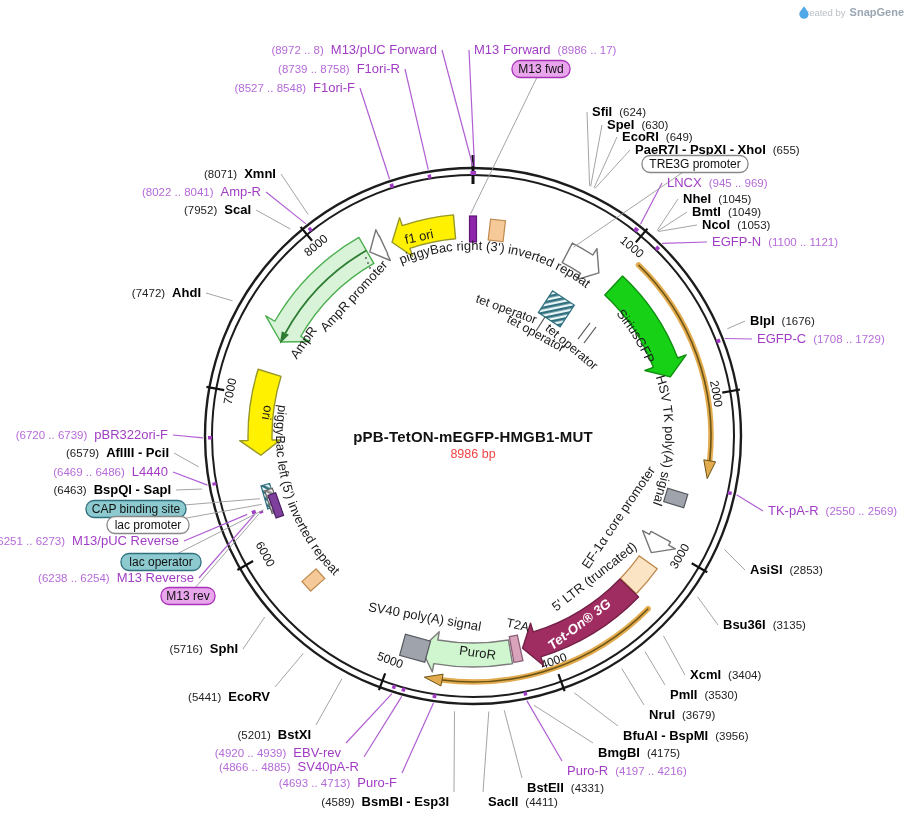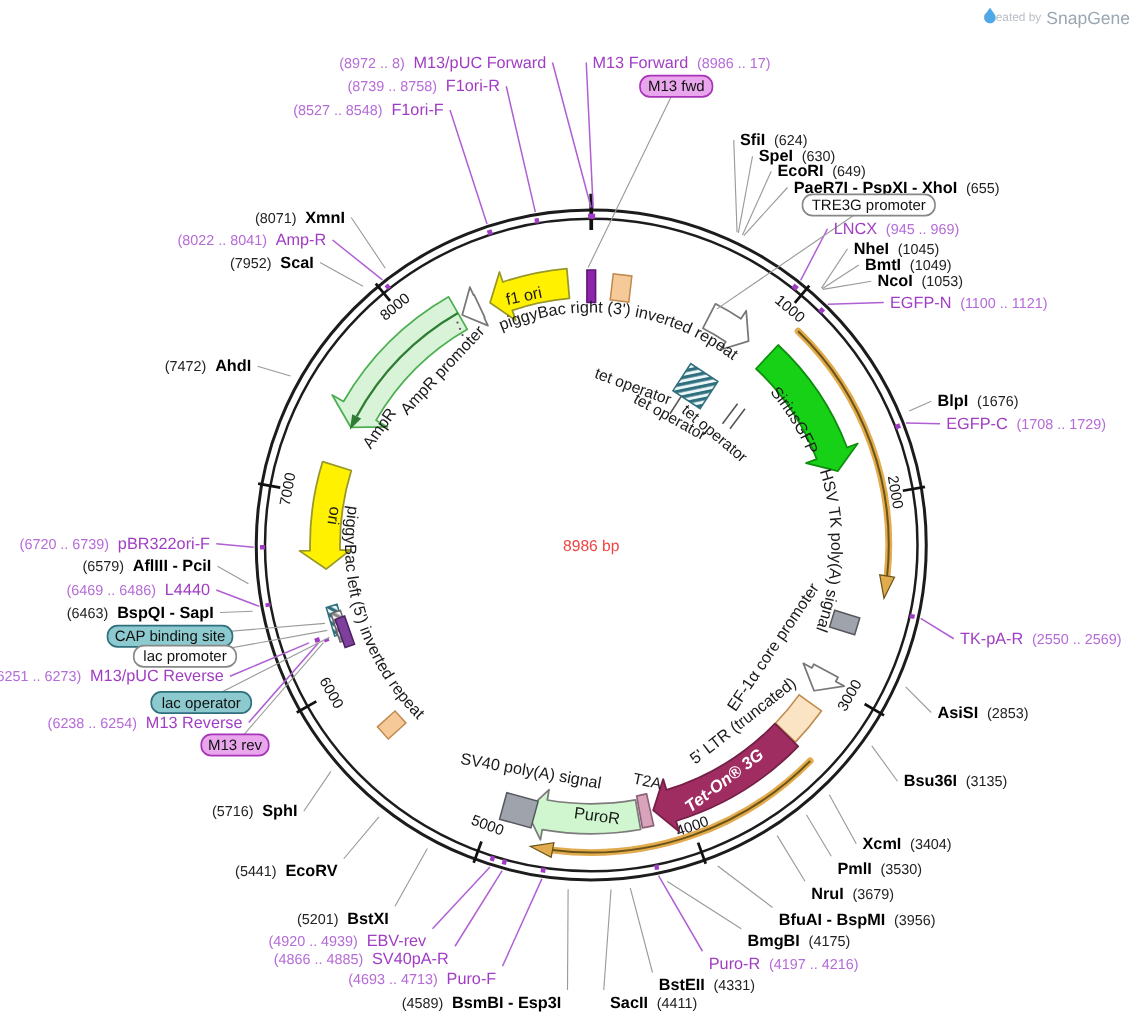--- a/index.html
+++ b/index.html
@@ -6,21 +6,21 @@
   .stage{position:relative;width:910px;height:819px;background:#ffffff;overflow:hidden;
          font-family:"Liberation Sans",sans-serif;}
   svg{position:absolute;left:0;top:0;}
   svg text{font-family:"Liberation Sans",sans-serif;}
   .map-title-wrap{position:absolute;left:473px;top:428px;transform:translate(-50%,0);
                   text-align:center;pointer-events:none;}
   .map-title{font-size:15px;font-weight:bold;color:#111;white-space:nowrap;letter-spacing:.2px;}
   .map-bp{font-size:12.5px;color:#ef4444;margin-top:2px;}
   .credit{position:absolute;right:6px;top:6px;display:flex;align-items:center;gap:4px;}
   .credit .by{font-size:9.5px;color:#b9bec4;}
-  .credit .brand{font-size:14px;font-weight:normal;color:#9aa6b2;text-align:center;}
+  .credit .brand{font-size:11px;font-weight:bold;color:#9aa6b2;text-align:center;}
 </style>
 </head>
 <body>
 
 <div class="stage">
   <svg id="map" width="910" height="819" viewBox="0 0 910 819">
       <defs>
         <pattern id="stripeTeal" patternUnits="userSpaceOnUse" width="5" height="5" patternTransform="rotate(45)">
           <rect x="0" y="0" width="5" height="5" fill="#EAF6F7"></rect>
           <rect x="0" y="0" width="2.6" height="5" fill="#2F6F7E"></rect>
@@ -251,20 +251,21 @@
         <rect x="121" y="553.5" width="80" height="17" rx="8" ry="8" fill="#8CCACF" stroke="#2F6F7E" stroke-width="1.3"></rect>
         <text x="161" y="566" text-anchor="middle" font-size="12" fill="#111">lac operator</text>
       </g>
       <g>
         <rect x="161" y="587.5" width="54" height="17" rx="8" ry="8" fill="#E9A6EC" stroke="#A832B8" stroke-width="1.3"></rect>
         <text x="188" y="600" text-anchor="middle" font-size="12" fill="#111">M13 rev</text>
       </g>
     </svg>
 
   <div class="map-title-wrap">
+    <div class="map-title">pPB-TetON-mEGFP-HMGB1-MUT</div>
     <div class="map-bp">8986 bp</div>
   </div>
 
   <div class="credit">
     <span class="by">Created by</span>
     <svg width="10" height="13" viewBox="0 0 12 15">
       <path d="M6 0 C6 0 0.5 7 0.5 9.5 a5.5 5.5 0 0 0 11 0 C11.5 7 6 0 6 0 Z" fill="#4FA8E8"></path>
     </svg>
     <span class="brand">SnapGene</span>
   </div>

